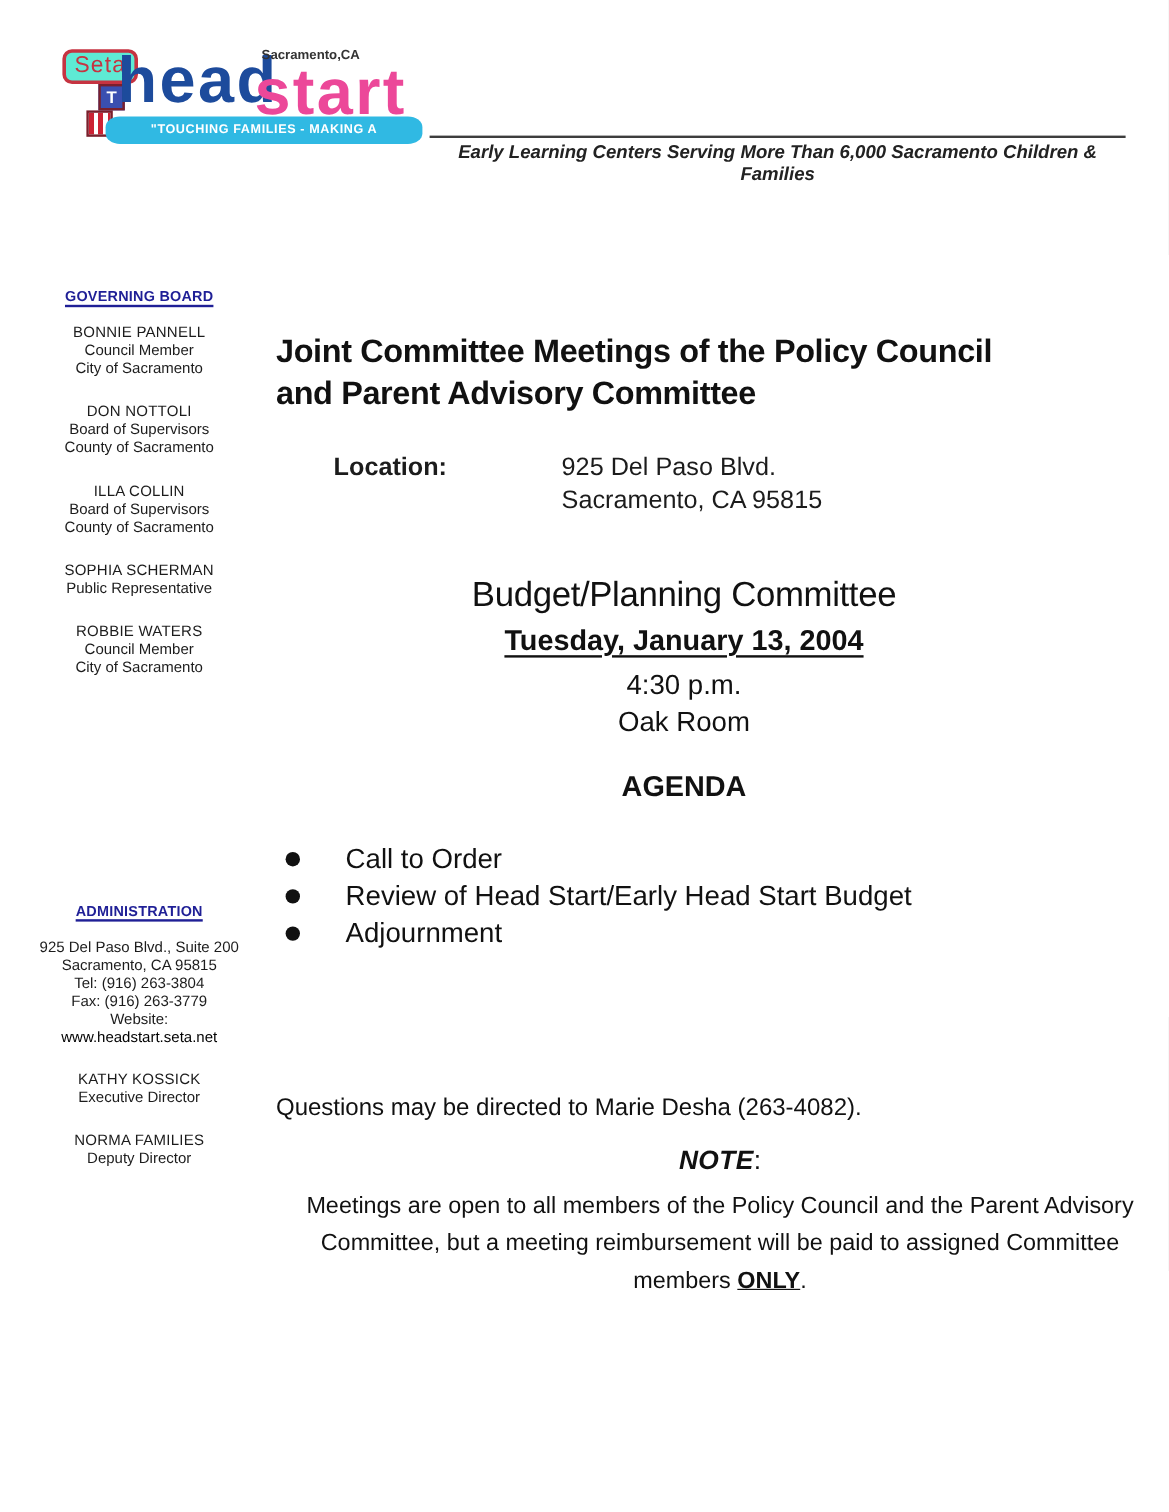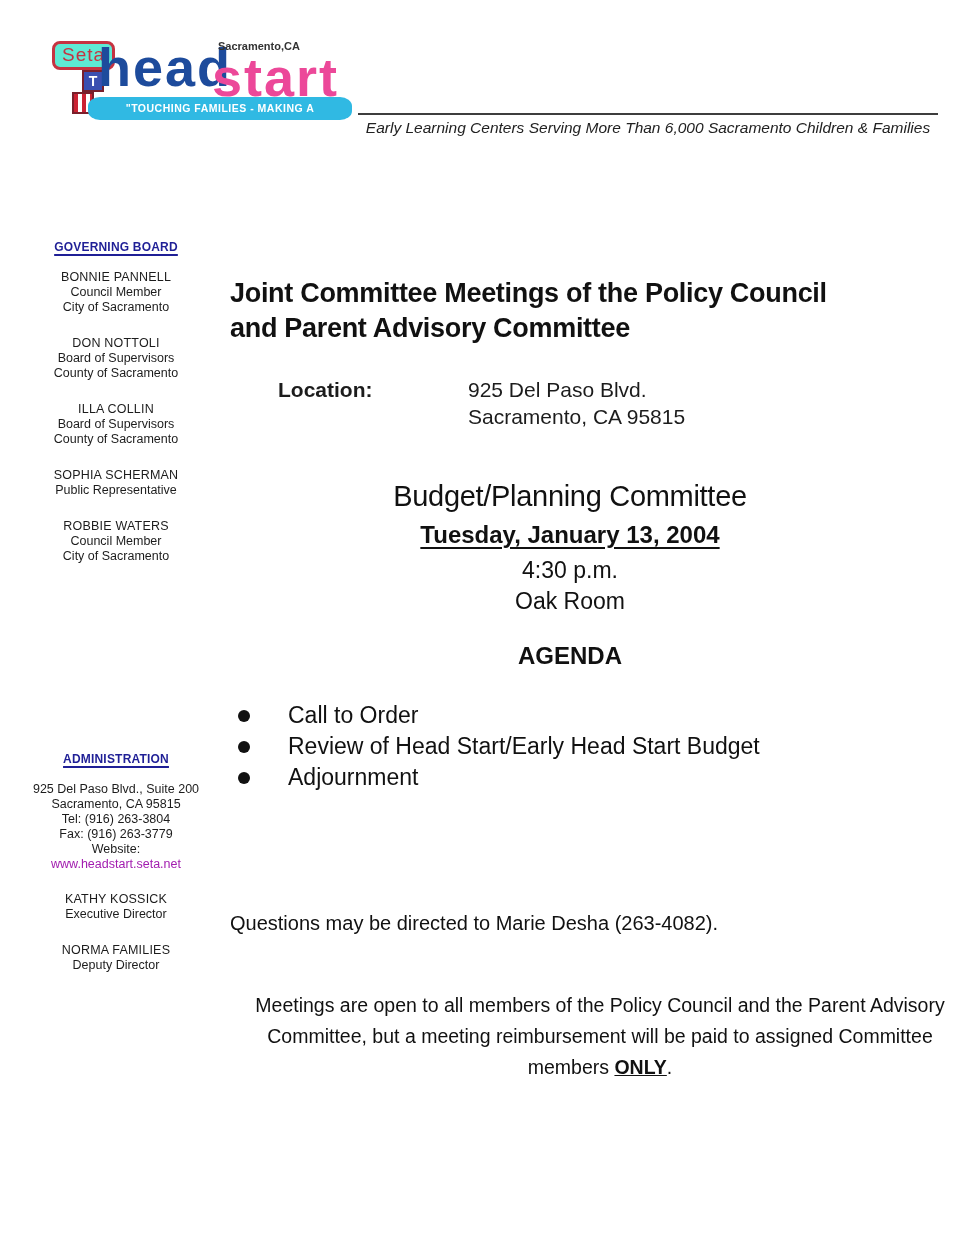--- a/index.html
+++ b/index.html
@@ -37,36 +37,36 @@
     position:absolute; left:48px; top:67px; width:264px; height:23px;
     background:#30b9e3; border-radius:12px/9px;
     color:#ffffff; font-weight:bold; font-size:10.5px;
     text-align:center; line-height:23px; letter-spacing:0.5px;
   }
 
   
   .header-rule { position:absolute; left:358px; top:113px; width:580px; height:2px; background:#3d3d3d; }
   .tagline {
     position:absolute; left:358px; top:119px; width:580px;
-    font-style:italic; font-size:15.5px; color:#222; text-align:center;
+    font-style:italic; font-size:15.5px; color:#222; text-align:center;font-weight:bold;
   }
 
   
   .side-section { position:absolute; text-align:center; }
   #governing-board { left:18px; top:240px; width:196px; }
   #administration  { left:10px; top:752px; width:212px; }
   .side-heading {
     color:#1f1f96; font-weight:bold; font-size:12px;
     text-decoration:underline; text-decoration-thickness:2px; text-underline-offset:3px;
     margin-bottom:16px; letter-spacing:0.2px;
   }
   .member, .staff { font-size:12.5px; line-height:15px; margin-bottom:21px; color:#1c1c1c; }
   .member-name, .staff-name { letter-spacing:0.2px; }
   .addr { font-size:12.5px; line-height:15px; margin-bottom:0; }
-  .weblink { font-size:12.5px; line-height:15px; color:#a21caf; text-decoration:none; display:block; margin-bottom:20px; }
+  .weblink { font-size:12.5px; line-height:15px; color:#000000; text-decoration:none; display:block; margin-bottom:20px; }
 
   
   .main { position:absolute; left:230px; top:276px; width:740px; height:980px; }
   .doc-title {
     position:absolute; left:0; top:0; width:740px; 
     font-size:27px; font-weight:bold; line-height:35px; color:#111; letter-spacing:-0.3px;
   }
   .location-row { position:absolute; left:0; top:100px; width:740px; font-size:21px; line-height:27px; }
   .location-label { position:absolute; left:48px; top:0; font-weight:bold; }
   .location-label .colon { font-weight:bold; }
@@ -207,17 +207,18 @@
         <span>Review of Head Start/Early Head Start Budget</span>
       </div>
       <div class="agenda-item">
         <span class="bullet"></span>
         <span>Adjournment</span>
       </div>
     </div>
 
     <div class="questions">Questions may be directed to Marie Desha (263-4082).</div>
 
+    <div class="note-heading"><span class="note-word">NOTE</span><span>:</span></div>
 
     <div class="note-body"><span>Meetings are open to all members of the Policy Council and the Parent Advisory Committee, but a meeting reimbursement will be paid to assigned Committee members </span><b>ONLY</b><span>.</span></div>
 
   </div>
 </div>
 
 </body></html>

